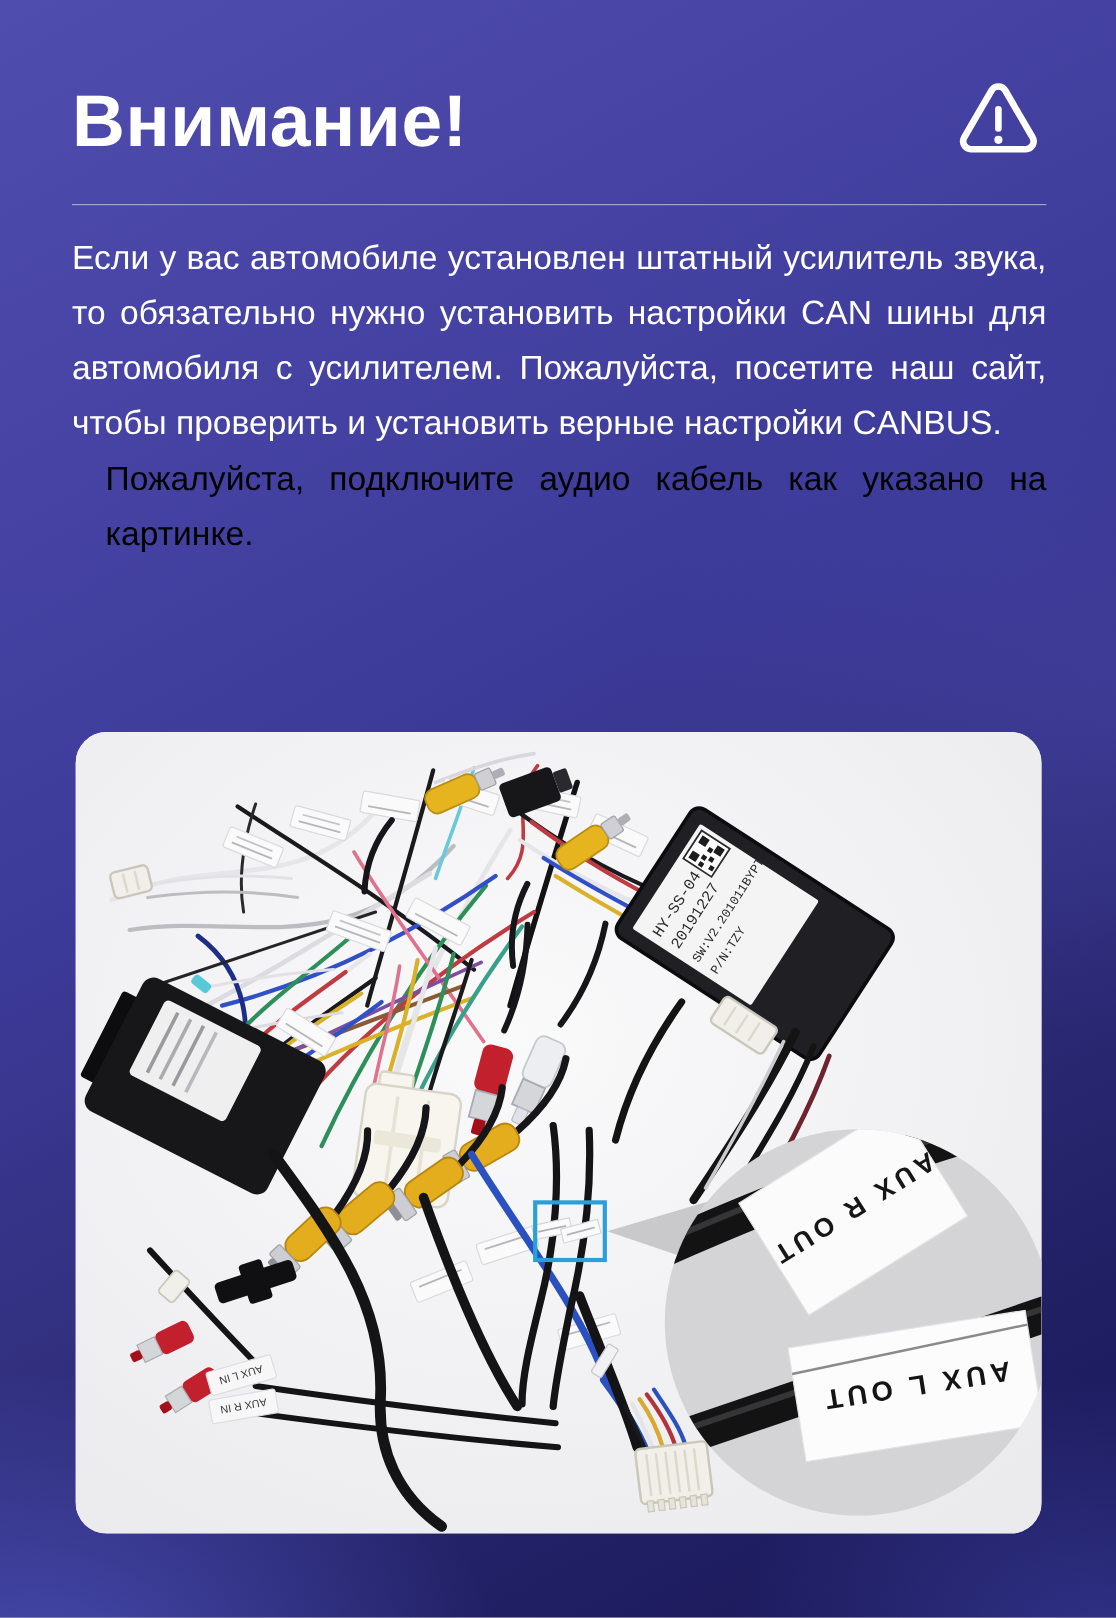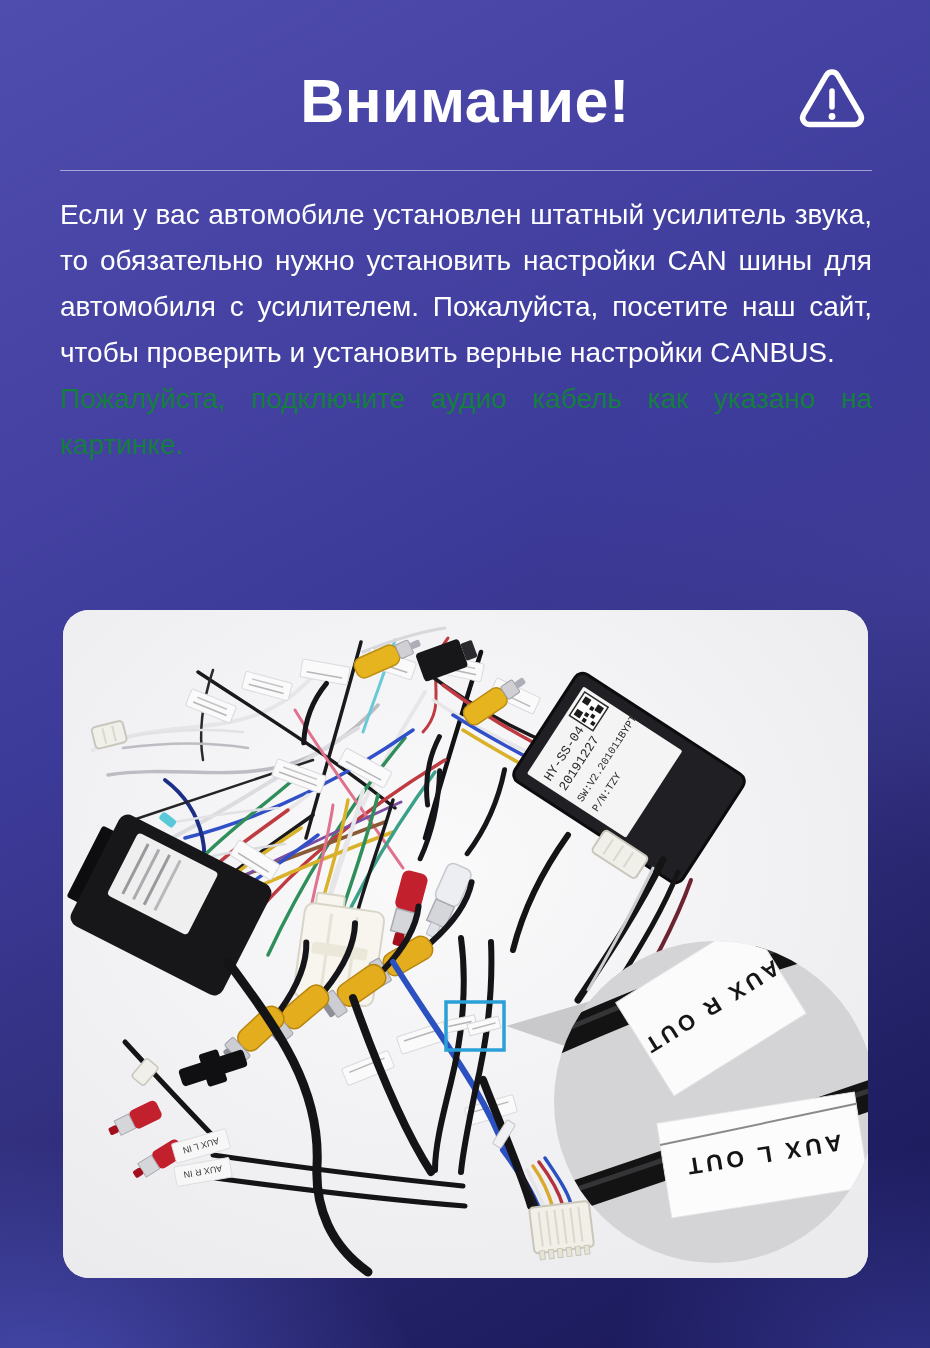--- a/index.html
+++ b/index.html
@@ -6,29 +6,29 @@
   body{
     width:930px;height:1348px;position:relative;overflow:hidden;
     font-family:"Liberation Sans",sans-serif;
     background:
       radial-gradient(620px 420px at 4% 104%, rgba(95,105,225,.55), rgba(95,105,225,0) 62%),
       radial-gradient(520px 380px at 99% 102%, rgba(85,90,205,.40), rgba(85,90,205,0) 60%),
       radial-gradient(700px 500px at 103% 42%, rgba(88,86,200,.25), rgba(88,86,200,0) 60%),
       linear-gradient(152deg,#4f4dad 0%,#4744a5 20%,#3d3b9a 42%,#32307f 62%,#242268 80%,#181757 100%);
   }
   .header{position:absolute;left:60px;top:56px;right:60px;height:90px;}
-  .title{font-size:61px;font-weight:bold;color:#fff;letter-spacing:.5px;line-height:90px;text-align:center;}
+  .title{font-size:61px;font-weight:bold;color:#fff;letter-spacing:.5px;line-height:90px;}
   .warn-icon{position:absolute;right:2px;top:8px;width:72px;height:72px;}
   .divider{position:absolute;left:60px;right:58px;top:170px;height:1px;background:rgba(255,255,255,.5);}
   .textblock{
     position:absolute;left:60px;top:192px;width:812px;
     color:#fff;font-size:28px;line-height:46px;text-align:justify;text-justify:inter-word;
   }
   .textblock p{margin:0;}
-  .textblock p.hl{color:#15803d;}
+  .textblock p.hl{color:#000000;margin-left:28px;}
   .photo-card{
     position:absolute;left:63px;top:610px;width:805px;height:668px;
     border-radius:26px;overflow:hidden;
     background:linear-gradient(150deg,#f7f7f9 0%,#f1f1f3 55%,#ebebed 100%);
   }
   .photo-card svg{position:absolute;left:0;top:0;}
   text{font-family:"Liberation Sans",sans-serif;}
   .modlbl{font-family:"Liberation Mono",monospace;fill:#2b2b2e;}
 </style>
 </head>

